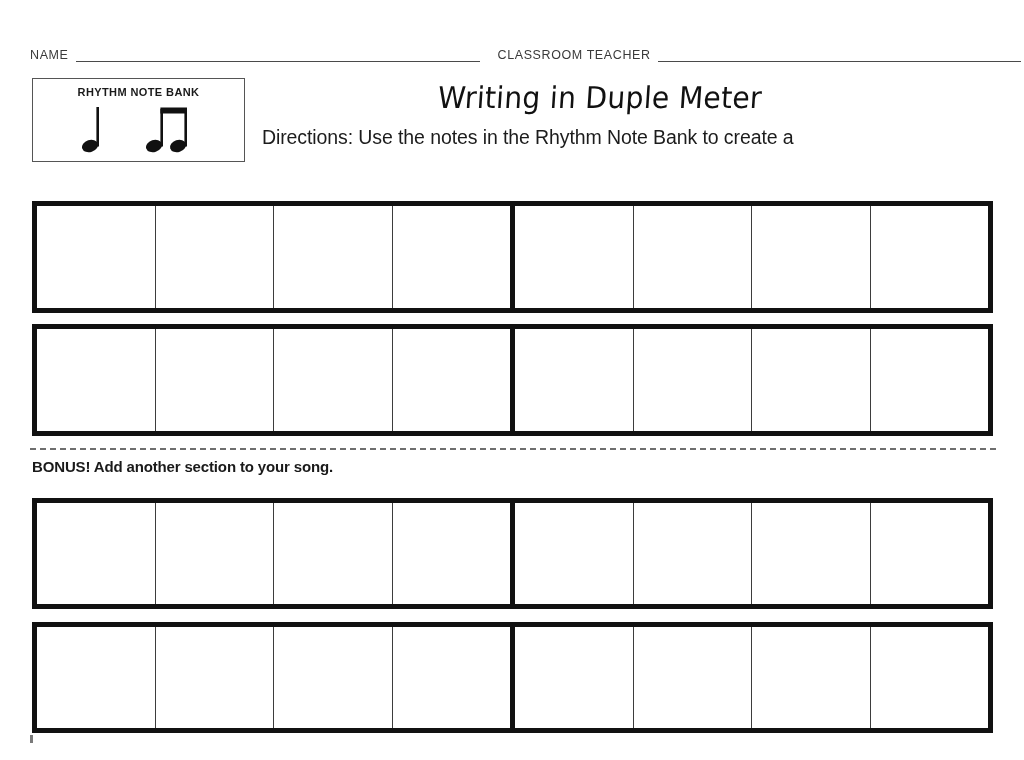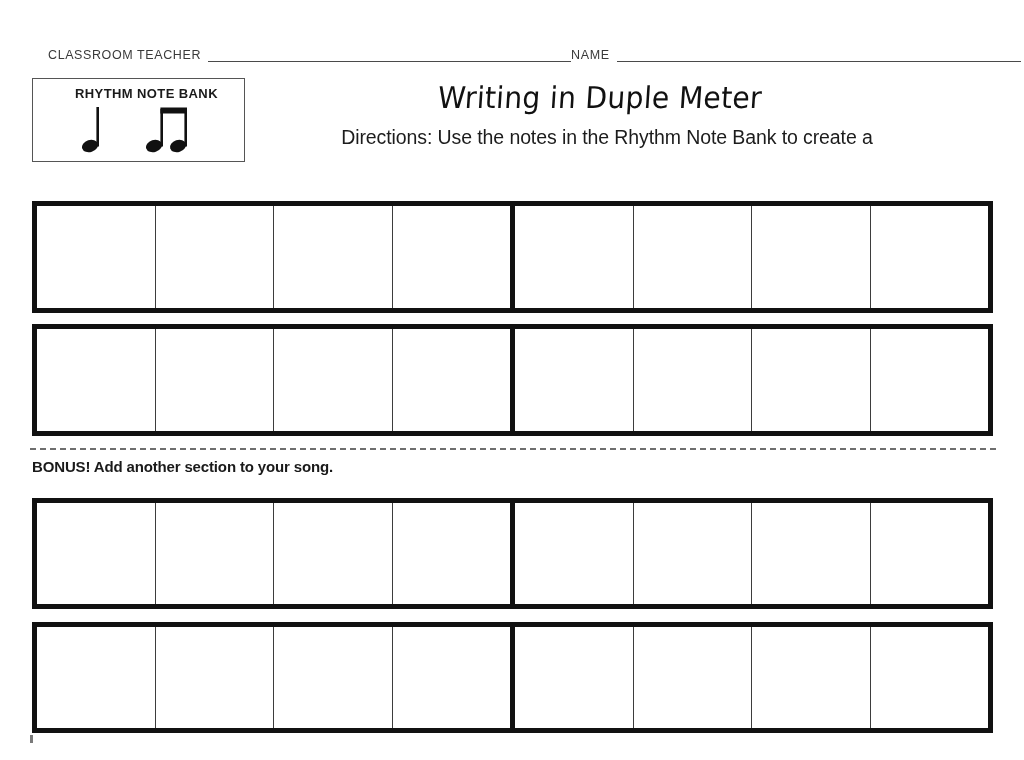--- a/index.html
+++ b/index.html
@@ -62,24 +62,24 @@
     top: 78px;
     width: 213px;
     height: 84px;
     border: 1.6px solid #555555;
     box-sizing: border-box;
     background: #ffffff;
   }
   .note-bank-title {
     position: absolute;
     top: 7px;
-    left: 8px;
+    left: 0;
     width: 100%;
     text-align: center;
-    font-size: 13px;
+    font-size: 11px;
     font-weight: 700;
     letter-spacing: 0.4px;
     color: #1a1a1a;
   }
   .note-bank-glyphs {
     position: absolute;
     top: 26px;
     left: 0;
     width: 100%;
     height: 52px;
@@ -111,21 +111,21 @@
     transform-origin: center;
   }
   .directions {
     position: absolute;
     left: 262px;
     top: 122px;
     width: 690px;
     font-size: 19.5px;
     line-height: 31px;
     color: #1c1c1c;
-    text-align: center;
+    text-align: left;
     letter-spacing: -0.1px;
   }
   .directions-line { display: block; white-space: nowrap; }
   .directions-line.second { padding-left: 2px; }
 
   
   .grid-row {
     position: absolute;
     left: 32px;
     width: 961px;
@@ -184,28 +184,28 @@
     background: #7a7a7a;
   }
 </style>
 </head>
 <body>
 
 <div id="page">
 
   <div class="header-row">
 
+    <div class="field">
+      <span class="field-label">NAME</span>
+      <span class="field-rule rule-name"></span>
+    </div>
+
     <div class="field field-teacher">
       <span class="field-label">CLASSROOM TEACHER</span>
       <span class="field-rule rule-teacher"></span>
-    </div>
-
-    <div class="field">
-      <span class="field-label">NAME</span>
-      <span class="field-rule rule-name"></span>
     </div>
 
   </div>
 
   <div class="note-bank">
     <div class="note-bank-title">RHYTHM NOTE BANK</div>
 
     <div class="note-bank-glyphs">
 
       <span class="glyph-quarter">

